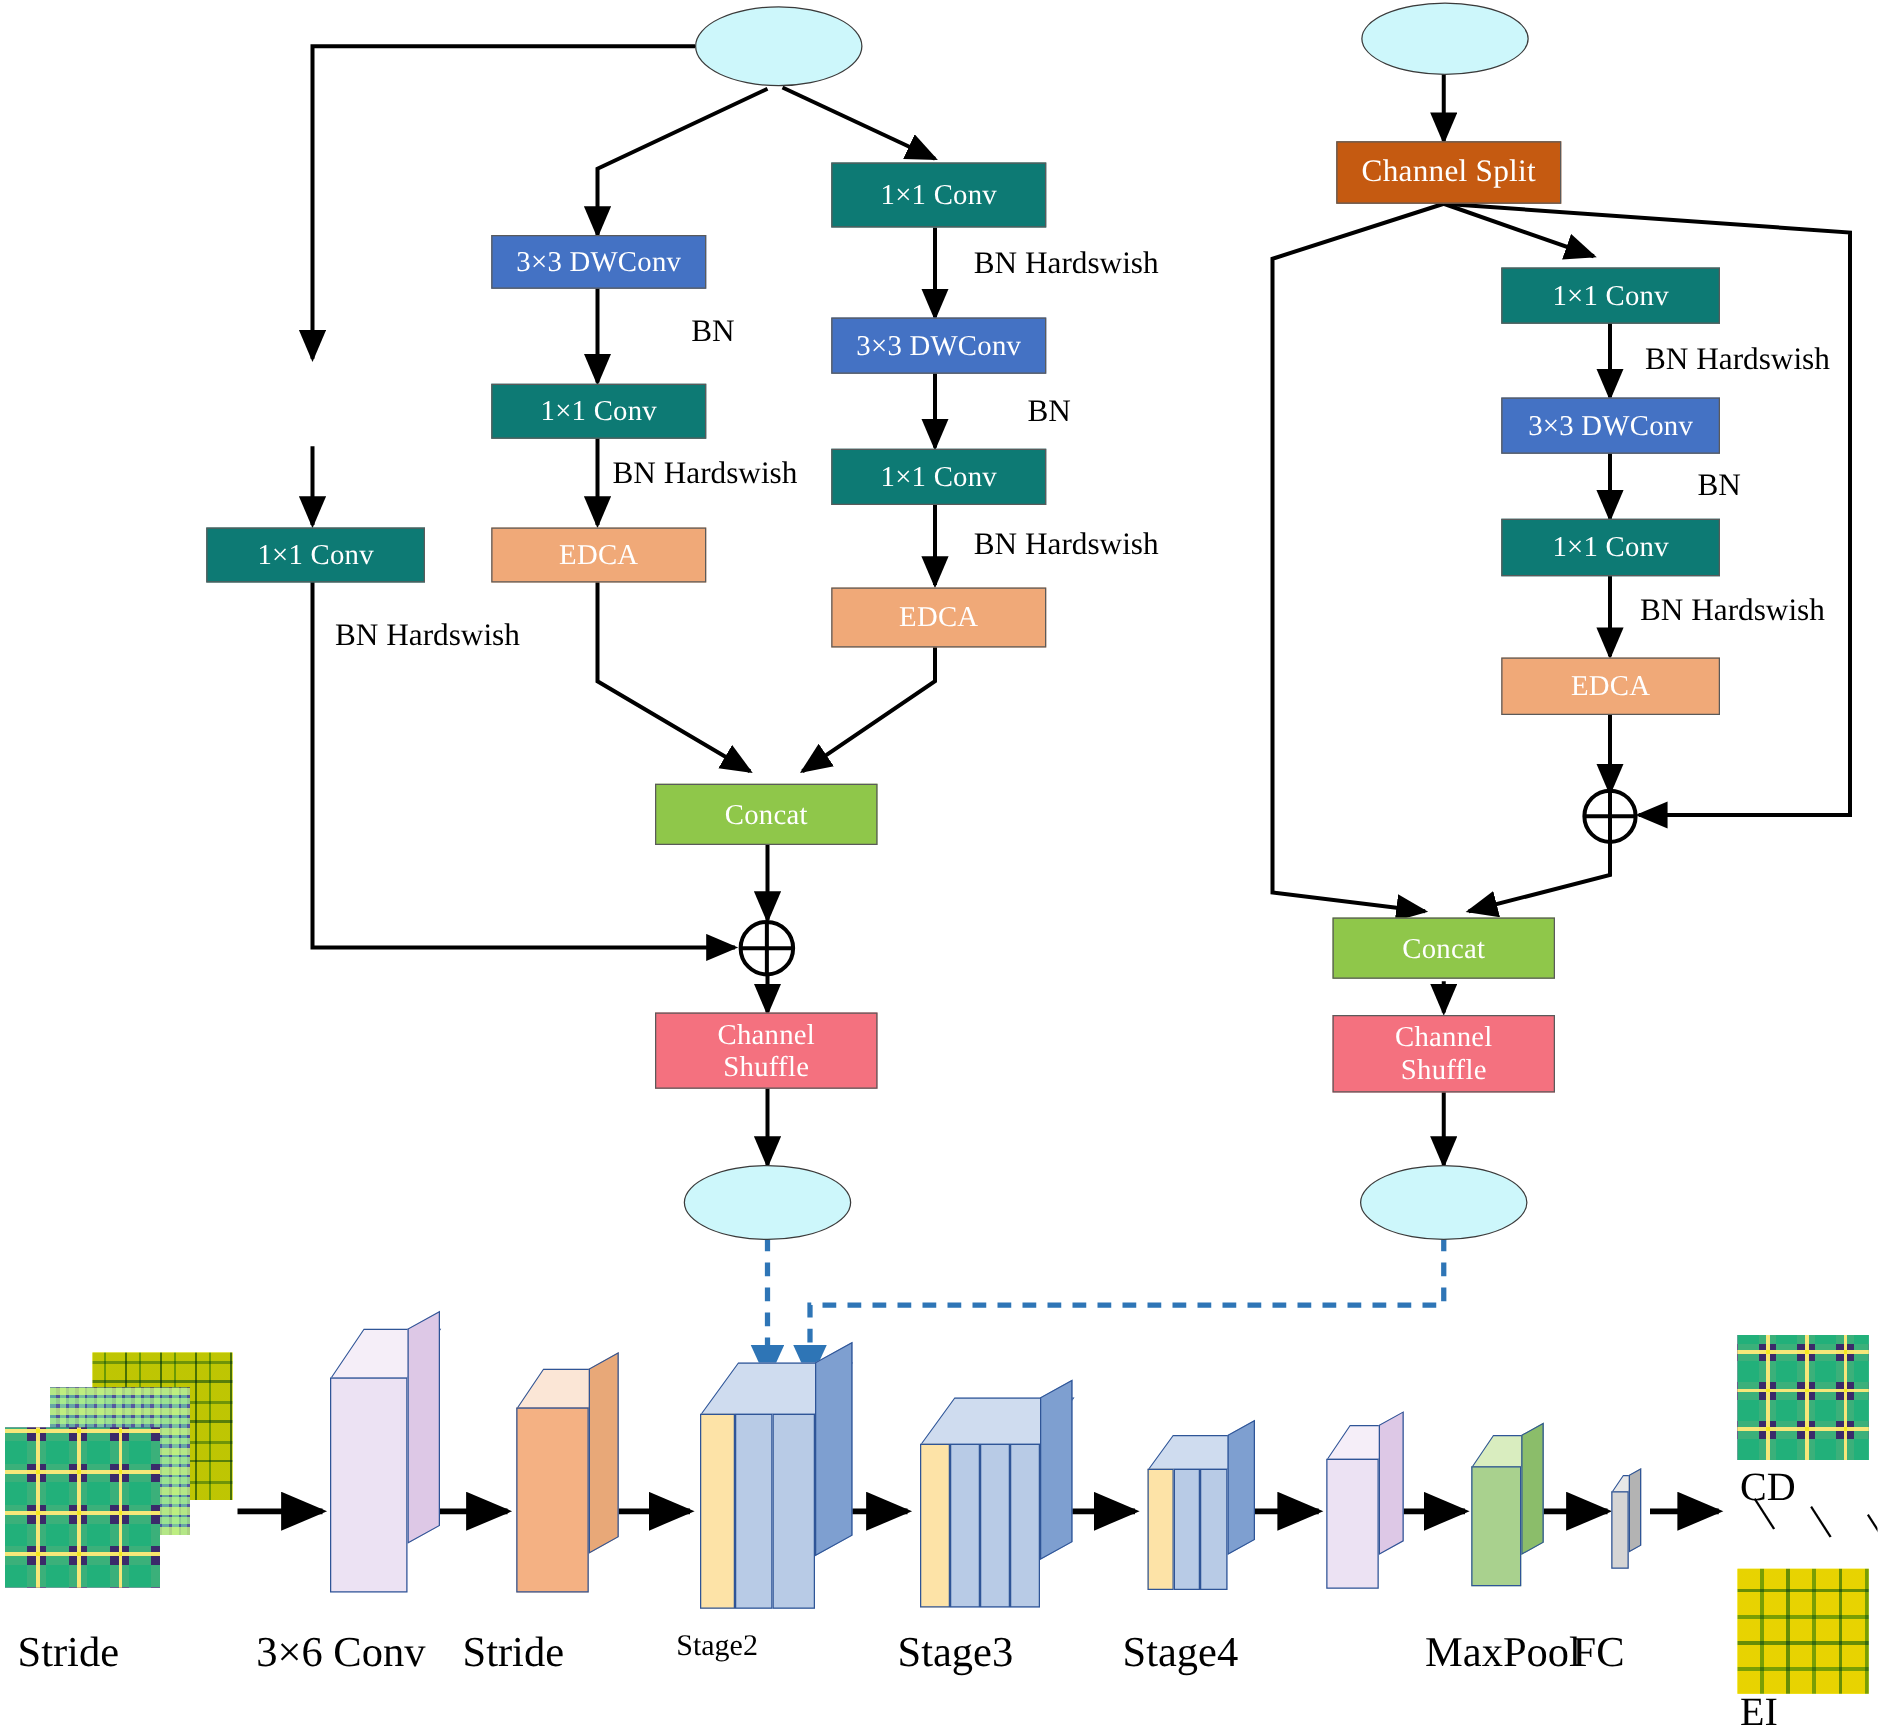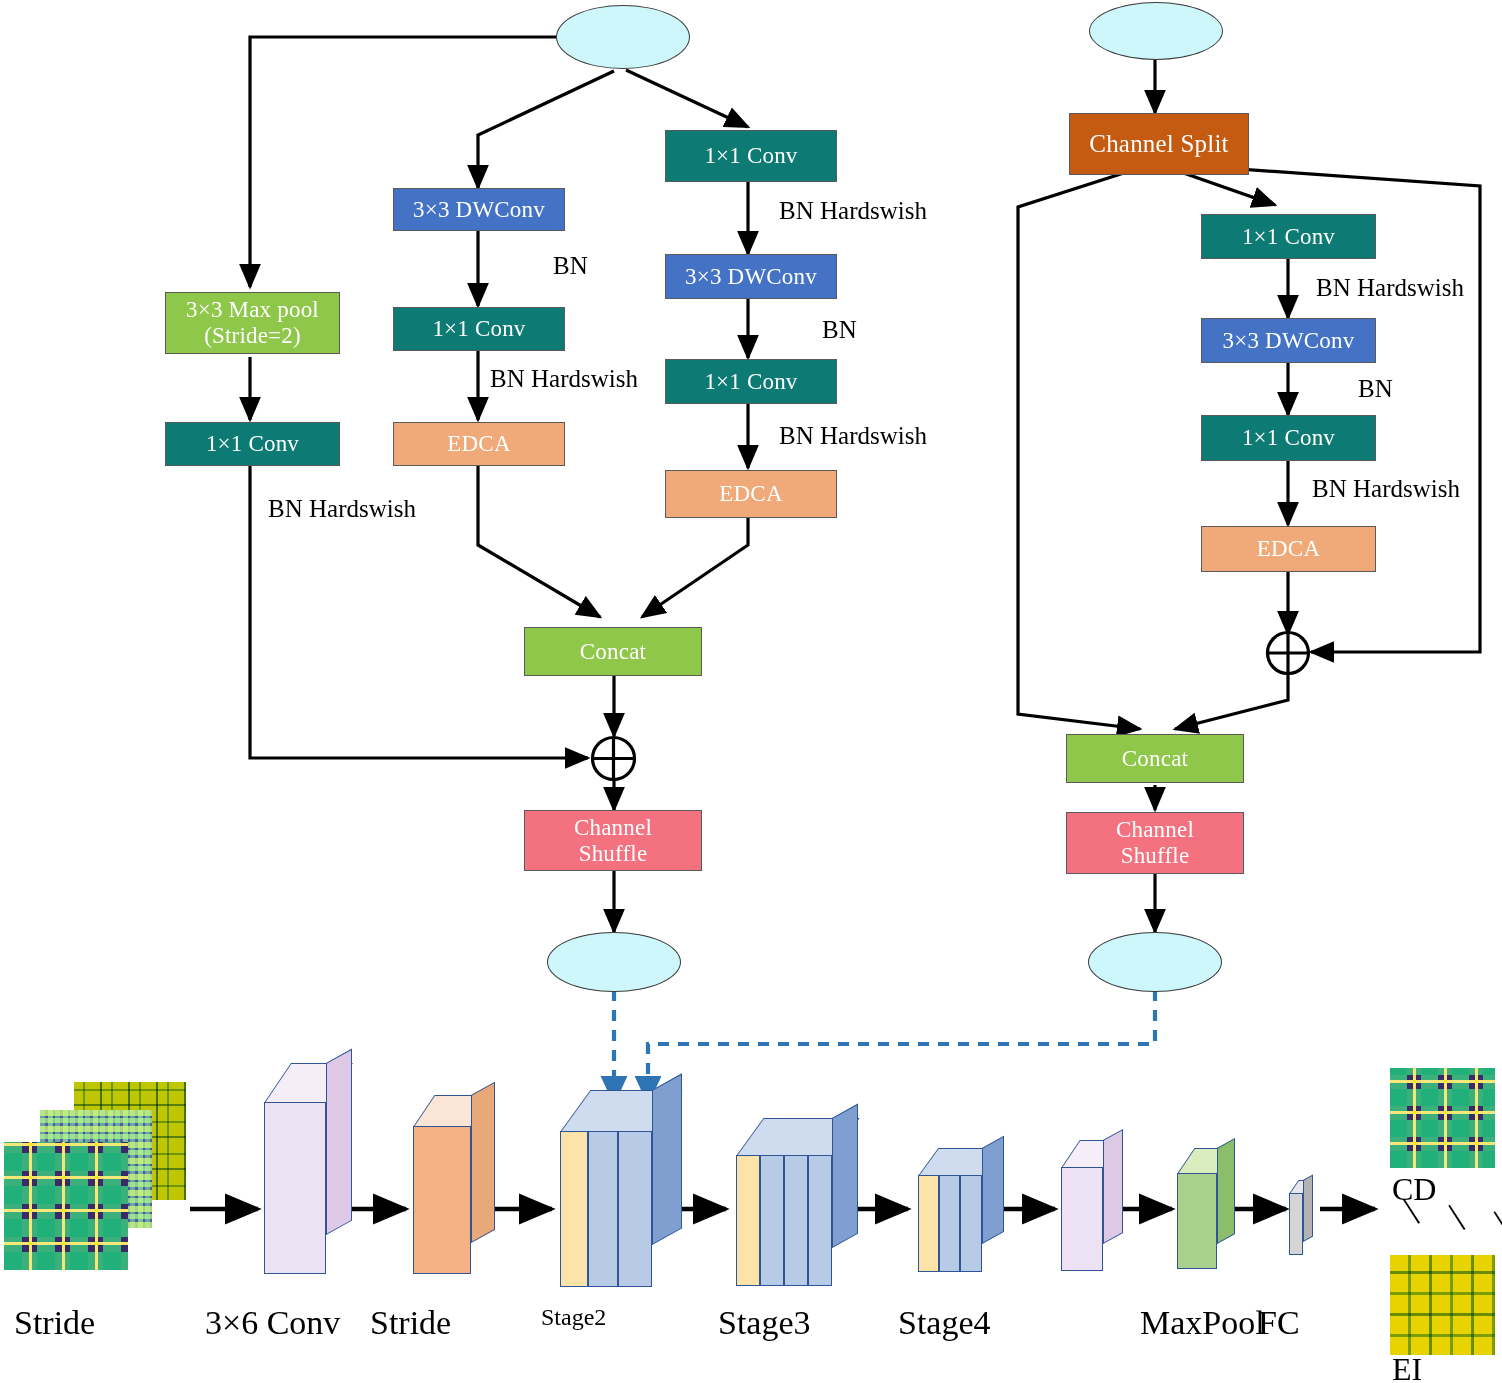--- a/index.html
+++ b/index.html
@@ -141,22 +141,20 @@
       <path d="M852,1209 L908,1209"></path>
       <path d="M1002,1209 L1055,1209"></path>
       <path d="M1120,1209 L1172,1209"></path>
       <path d="M1228,1209 L1286,1209"></path>
       <path d="M1320,1209 L1375,1209"></path>
     </g>
   </svg>
 
   <div class="ellipse" style="left:556px;top:5px;width:134px;height:64px;"></div>
 
-  <div class="node lgreen" style="left:165px;top:292px;width:175px;height:62px;font-size:23px;">3×3  Max pool
-(Stride=2)</div>
 
   <div class="node teal" style="left:165px;top:422px;width:175px;height:44px;font-size:23px;">1×1  Conv</div>
 
   <div class="ann" style="left:268px;top:495px;font-size:25px;">BN Hardswish</div>
 
   <div class="node blue" style="left:393px;top:188px;width:172px;height:43px;font-size:23px;">3×3 DWConv</div>
 
   <div class="ann" style="left:553px;top:252px;font-size:25px;">BN</div>
 
   <div class="node teal" style="left:393px;top:307px;width:172px;height:44px;font-size:23px;">1×1  Conv</div>
@@ -189,21 +187,21 @@
     </svg>
   </div>
 
   <div class="node pink" style="left:524px;top:810px;width:178px;height:61px;font-size:23px;">Channel
 Shuffle</div>
 
   <div class="ellipse" style="left:547px;top:932px;width:134px;height:60px;"></div>
 
   <div class="ellipse" style="left:1089px;top:2px;width:134px;height:58px;"></div>
 
-  <div class="node brown" style="left:1069px;top:113px;width:180px;height:62px;font-size:25px;">Channel Split</div>
+  <div class="node brown" style="left:1069px;top:113px;width:180px;height:50px;font-size:25px;">Channel Split</div>
 
   <div class="node teal" style="left:1201px;top:214px;width:175px;height:45px;font-size:23px;">1×1  Conv</div>
 
   <div class="ann" style="left:1316px;top:274px;font-size:25px;">BN Hardswish</div>
 
   <div class="node blue" style="left:1201px;top:318px;width:175px;height:45px;font-size:23px;">3×3 DWConv</div>
 
   <div class="ann" style="left:1358px;top:375px;font-size:25px;">BN</div>
 
   <div class="node teal" style="left:1201px;top:415px;width:175px;height:46px;font-size:23px;">1×1  Conv</div>

